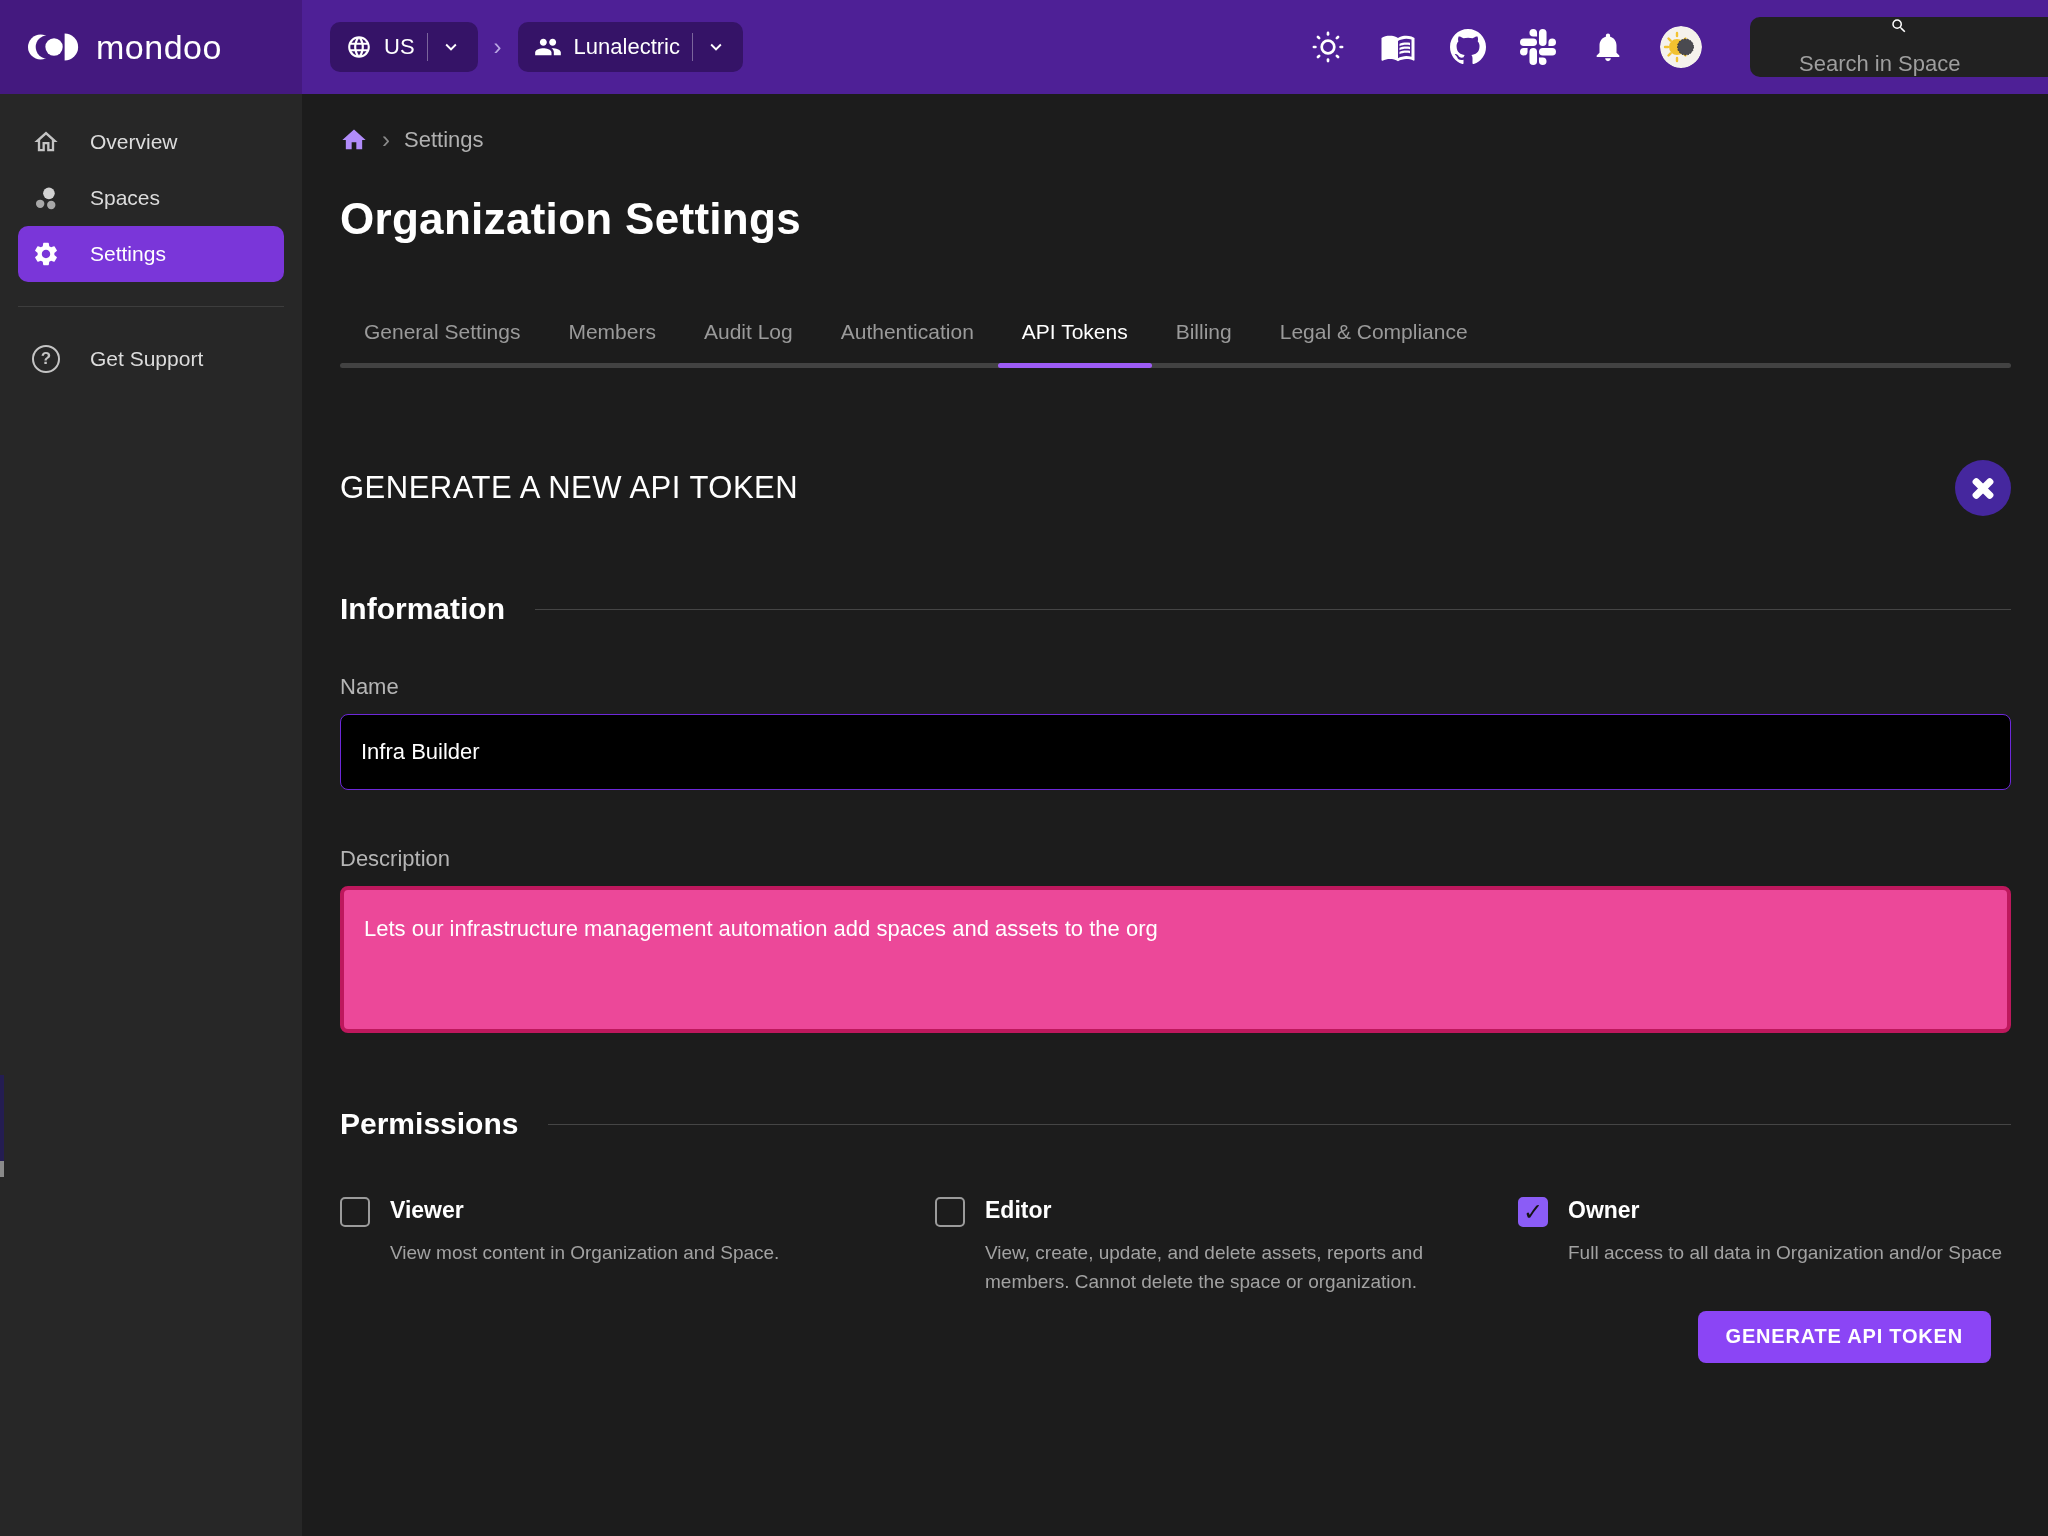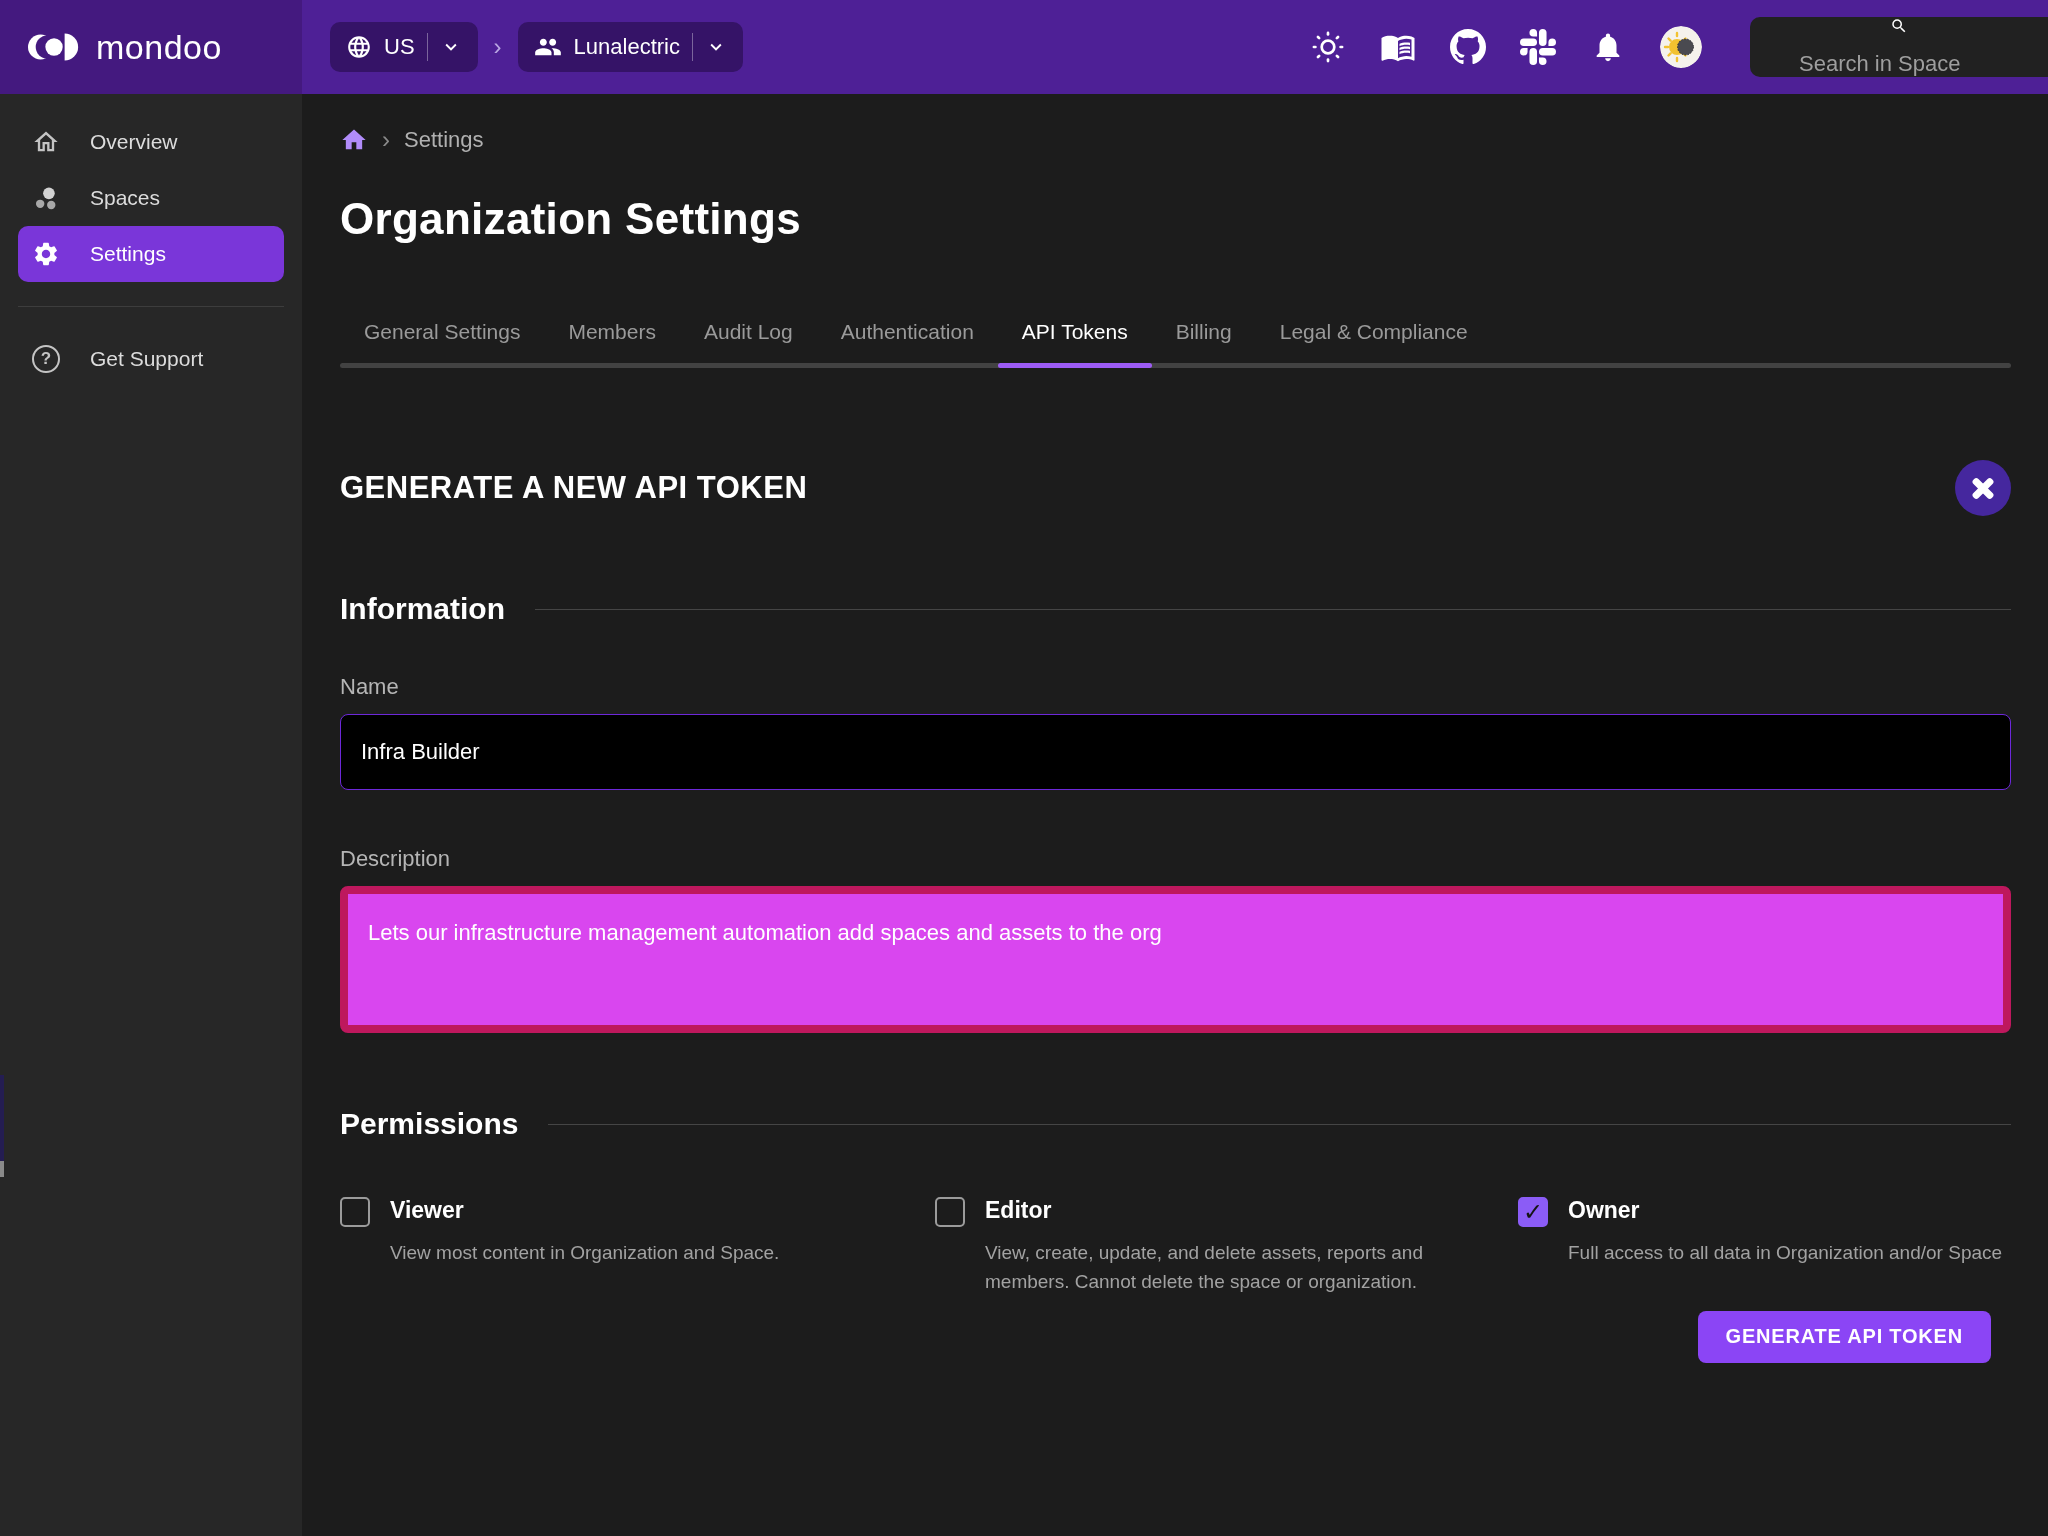--- a/index.html
+++ b/index.html
@@ -43,33 +43,33 @@
   .breadcrumb .crumb { color:#b0b0b0; font-size:22px; }
   .page-title { margin-top:40px; font-size:44px; font-weight:bold; color:#fff; letter-spacing:.3px; }
 
   .tabs { position:relative; display:flex; margin-top:62px; }
   .tabs .track { position:absolute; left:0; right:0; bottom:0; height:5px; background:#424242; border-radius:3px; }
   .tab { position:relative; padding:14px 24px 24px; font-size:21px; color:#9a9a9a; cursor:pointer; white-space:nowrap; }
   .tab.active { color:#fff; }
   .tab.active::after { content:""; position:absolute; left:0; right:0; bottom:0; height:5px; background:#9d5cf5; border-radius:3px; z-index:1; }
 
   .form-head { display:flex; align-items:center; justify-content:space-between; margin-top:92px; }
-  .form-title { font-size:31px; font-weight:bold; letter-spacing:.5px; color:#fff; }
+  .form-title { font-size:31px; font-weight:normal; letter-spacing:.5px; color:#fff; }
   .close-btn { position:relative; width:56px; height:56px; border-radius:50%; background:#45279e; cursor:pointer; flex-shrink:0; }
   .close-btn::before,.close-btn::after { content:""; position:absolute; left:15px; top:25px; width:26px; height:7px; border-radius:3px; background:#fff; }
   .close-btn::before { transform:rotate(45deg); }
   .close-btn::after { transform:rotate(-45deg); }
 
   .section-row { display:flex; align-items:center; gap:30px; margin-top:76px; }
   .section-title { font-size:30px; font-weight:bold; color:#fff; white-space:nowrap; }
   .section-line { flex:1; height:1px; background:#454545; }
 
   .field-label { margin-top:48px; font-size:22px; color:#b5b5b5; }
   .text-input { margin-top:14px; width:100%; height:76px; background:#000; border:1px solid #6d28d9; border-radius:8px; color:#fff; font-size:22px; padding:0 20px; outline:none; font-family:inherit; }
-  .textarea-input { margin-top:14px; width:100%; height:147px; background:#d946ef; border:8px solid #be185d; border-radius:8px; color:#fff; font-size:22px; padding:24px 20px; outline:none; resize:none; font-family:inherit; line-height:1.4; }
+  .textarea-input { margin-top:14px; width:100%; height:147px; background:#ec4899; border:4px solid #be185d; border-radius:8px; color:#fff; font-size:22px; padding:24px 20px; outline:none; resize:none; font-family:inherit; line-height:1.4; }
 
   .perm-grid { display:grid; grid-template-columns:595px 583px auto; row-gap:28px; margin-top:54px; }
   .perm { display:grid; grid-template-columns:30px auto; column-gap:20px; align-items:start; }
   .checkbox { width:30px; height:30px; border:2px solid #9b9b9b; border-radius:5px; margin-top:2px; cursor:pointer; display:flex; align-items:center; justify-content:center; }
   .checkbox .check { display:none; color:#141414; font-size:24px; font-weight:bold; line-height:1; }
   .checkbox.checked { background:#8b5cf6; border-color:#8b5cf6; }
   .checkbox.checked .check { display:block; }
   .perm-label { font-size:23px; font-weight:bold; color:#fff; padding-top:2px; }
   .perm-desc { margin-top:14px; font-size:19px; color:#a2a2a2; line-height:1.55; max-width:500px; }
 

